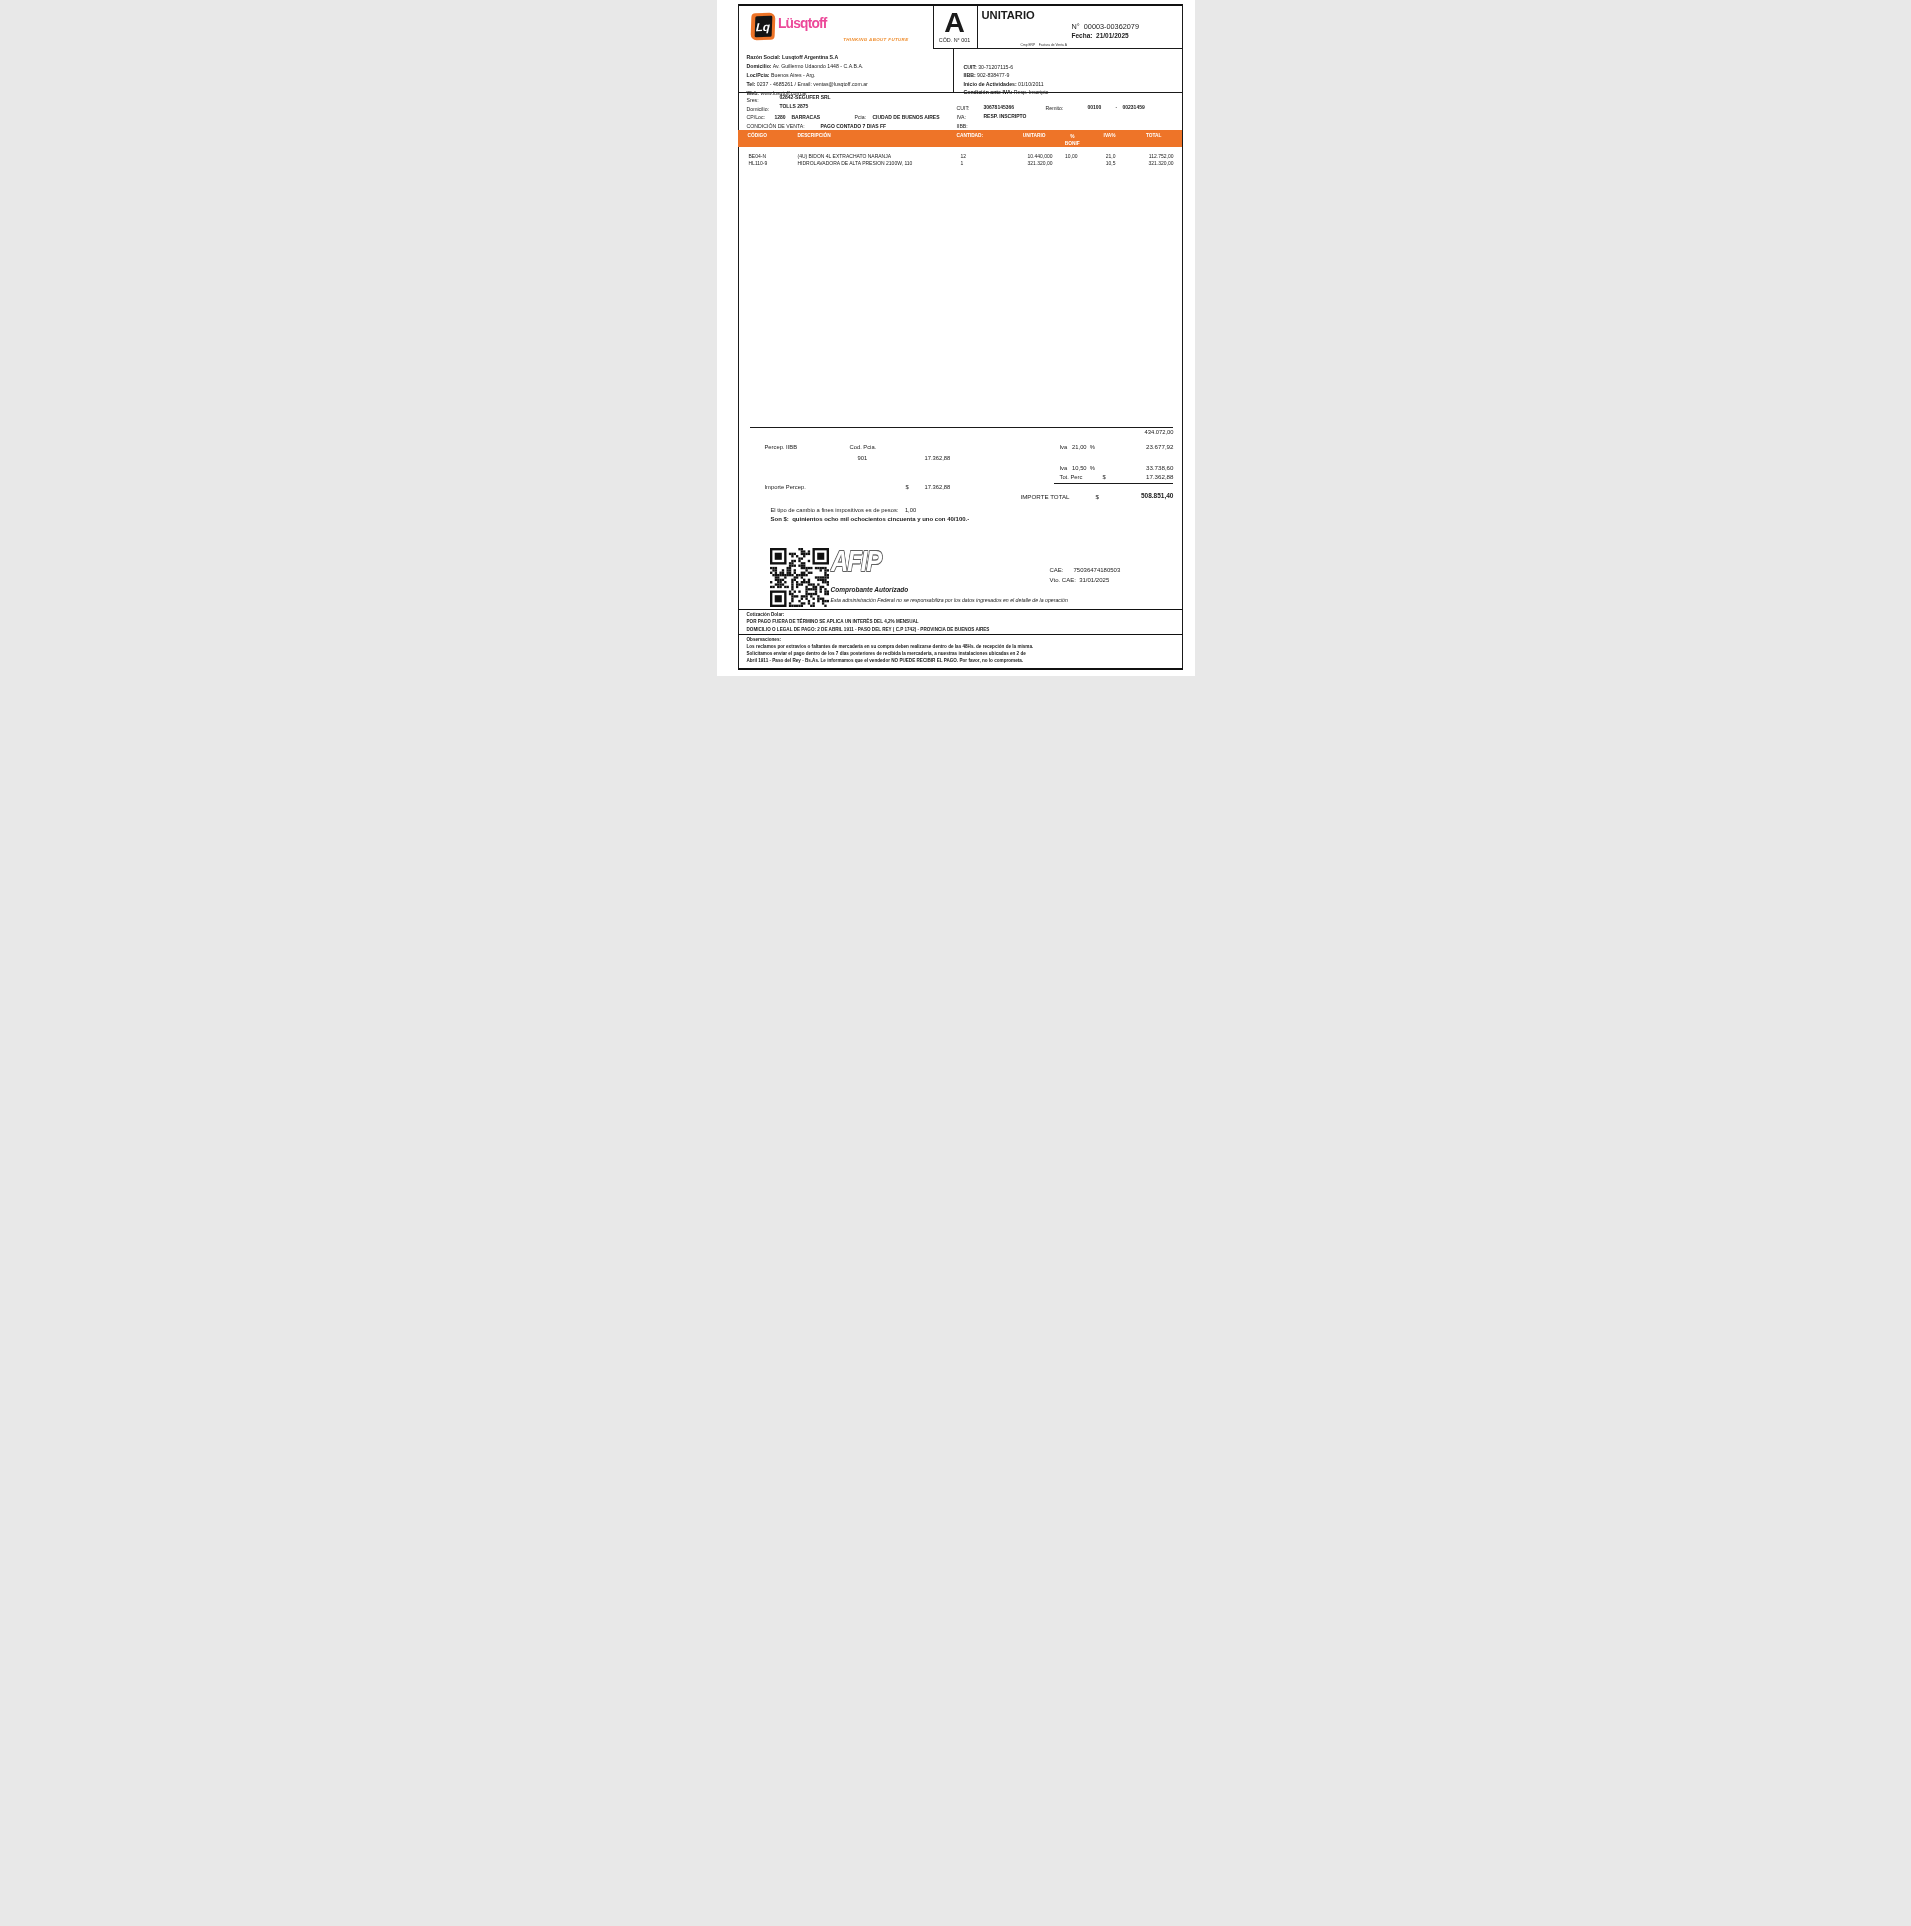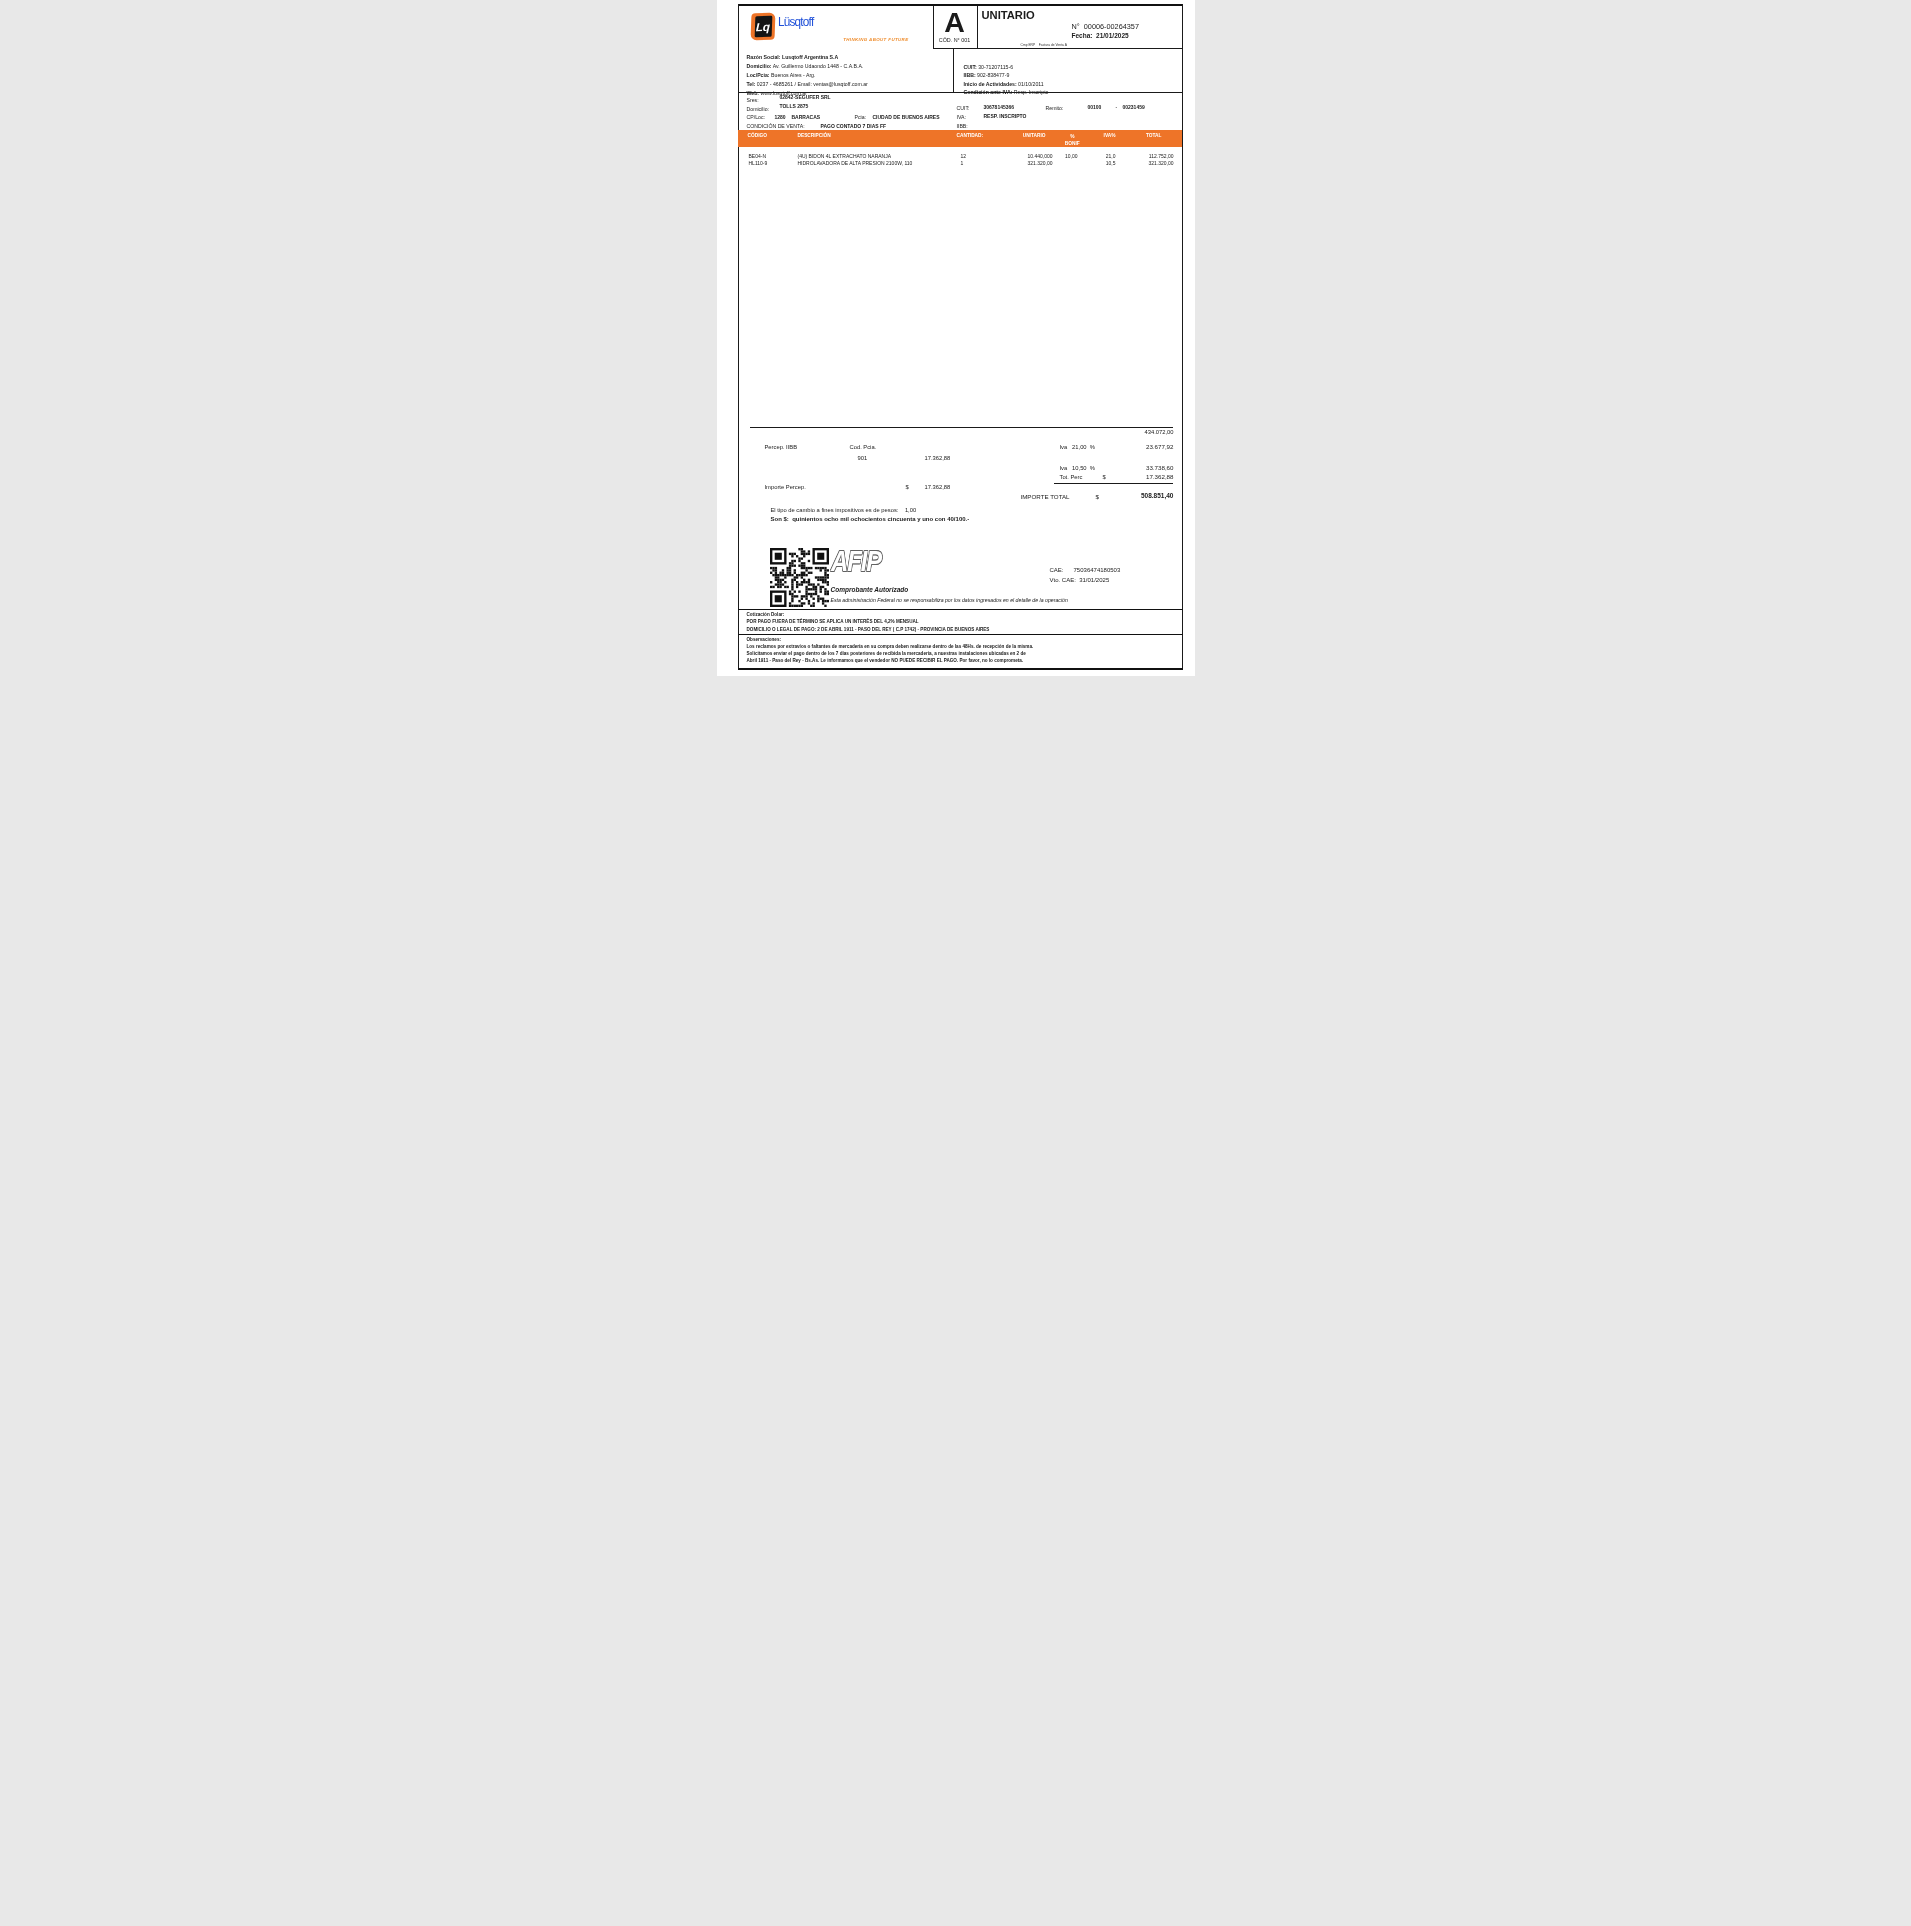--- a/index.html
+++ b/index.html
@@ -12,22 +12,22 @@
   .s13{font-size:5px;}
   .s14{font-size:5.2px;}
   .s12{font-size:4.6px;}
   .band{position:absolute;background:#EE7428;}
   .bandtxt{position:absolute;color:#fff;font-weight:700;font-size:4.8px;white-space:nowrap;}
   .logo-icon{position:absolute;left:34px;top:13px;width:24px;height:27px;background:#EE7428;
              border-radius:3.9px 6.2px 3.9px 6.2px;transform:rotate(-2deg) skewX(-4deg);}
   .logo-inner{position:absolute;left:3.5px;top:3.1px;right:3.5px;bottom:3.1px;background:#141414;
               border-radius:1.5px;color:#fff;font-weight:900;font-size:11.6px;font-style:italic;
               display:flex;align-items:center;justify-content:center;}
-  .wordmark{position:absolute;left:61px;top:15.4px;font-size:12px;font-weight:400;letter-spacing:-0.8px;
-            transform:scaleX(0.98);transform-origin:left top;color:#1d4ed8;}
+  .wordmark{position:absolute;left:61px;top:15.4px;font-size:14px;font-weight:700;letter-spacing:-0.8px;
+            transform:scaleX(0.98);transform-origin:left top;color:#ec4899;}
   .tagline{position:absolute;left:109px;top:37px;width:83px;text-align:right;color:#EE8A28;
            font-weight:700;font-style:italic;font-size:4.4px;letter-spacing:0.4px;}
   .bigA{position:absolute;left:216px;top:7.7px;width:44px;text-align:center;
         font-size:28.5px;font-weight:600;line-height:1;}
   .codN{position:absolute;left:213px;top:37px;width:50px;text-align:center;font-size:5.4px;}
   .factura{position:absolute;left:265px;top:9.2px;font-size:11.2px;font-weight:600;letter-spacing:0;}
   .afip-word{position:absolute;left:114px;top:545px;font-size:29px;font-weight:700;font-style:italic;
              letter-spacing:-1.2px;color:#fff;transform:scaleX(0.82);transform-origin:left top;
              text-shadow:-0.6px -0.6px 0 #616161,0.6px -0.6px 0 #616161,-0.6px 0.6px 0 #616161,
                          0.6px 0.6px 0 #616161,0 -0.6px 0 #616161,0 0.6px 0 #616161,
@@ -52,21 +52,21 @@
 
   <div class="ln" style="left:216px;top:5.8px;width:0.6px;height:42px;"></div>
   <div class="ln" style="left:260px;top:5.8px;width:0.6px;height:42px;"></div>
   <div class="bigA">A</div>
   <div class="codN">CÓD. N° 001</div>
   <div class="ln" style="left:216px;top:48px;width:250px;height:0.6px;"></div>
 
   <div class="factura t">UNITARIO</div>
   <div class="t" style="left:355px;top:21.6px;font-size:7.3px;">
     <span>N°</span>&nbsp;
-    <span>00006-00264357</span>
+    <span>00003-00362079</span>
   </div>
   <div class="t b" style="left:355px;top:32px;font-size:6.5px;">
     <span>Fecha:</span>&nbsp;
     <span>21/01/2025</span>
   </div>
   <div class="t" style="left:304px;top:43px;font-size:3.3px;color:#333;">
     <span>Cmp ERP</span>&nbsp;&nbsp;&nbsp;
     <span>Factura de Venta A</span>
   </div>
 

